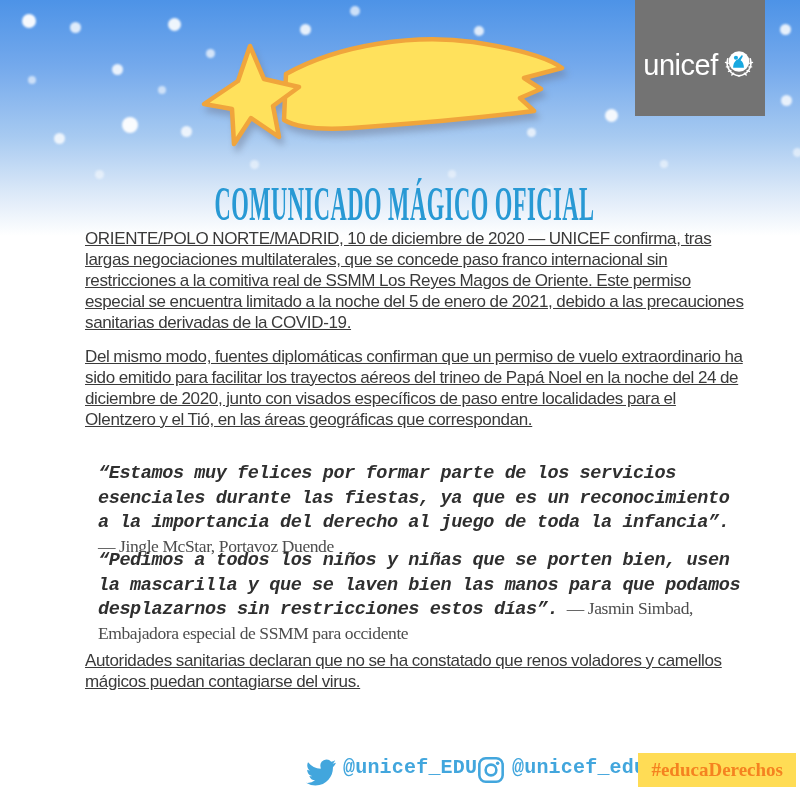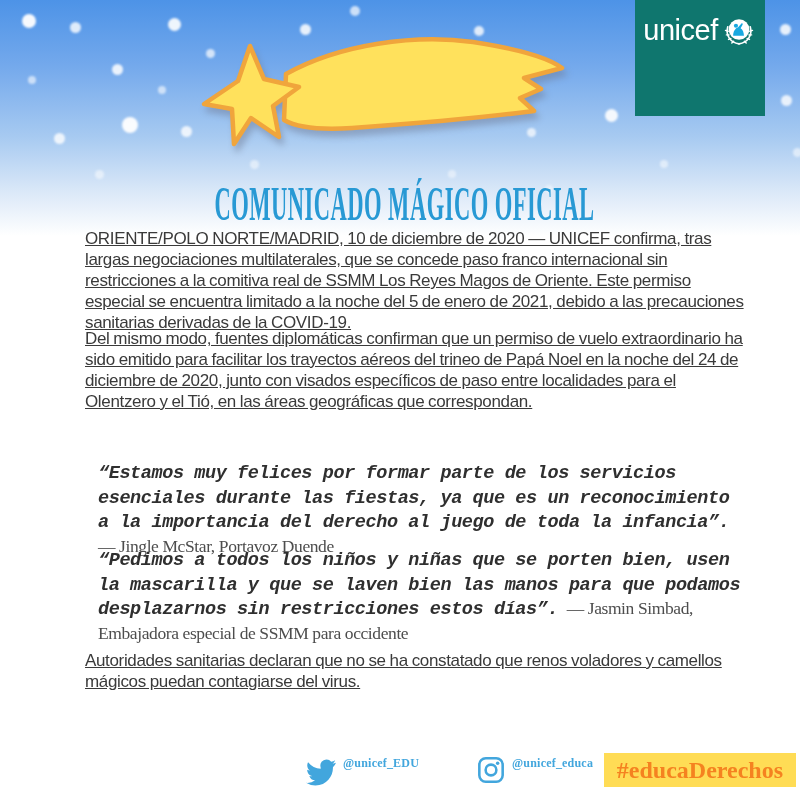--- a/index.html
+++ b/index.html
@@ -12,21 +12,21 @@
   }
   
   .sky{
     position:absolute;left:0;top:0;width:800px;height:236px;
     background:linear-gradient(180deg,#4d93e7 0%,#74a9ec 28%,#a7caf1 58%,#dcE9f8 82%,#ffffff 100%);
   }
   .dot{position:absolute;background:#fff;border-radius:50%;filter:blur(1.3px);}
   
   .unicef-box{
     position:absolute;left:635px;top:0;width:130px;height:116px;
-    background:#0f766e;display:flex;justify-content:center;gap:3px;
+    background:#737373;display:flex;align-items:center;justify-content:center;gap:3px;
   }
   .unicef-word{
     color:#fff;font-size:29px;font-weight:400;letter-spacing:-0.5px;
     font-family:"Liberation Sans",sans-serif;margin-top:14px;
   }
   .unicef-emblem{margin-top:16px;}
   
   .star-wrap{
     position:absolute;left:190px;top:30px;width:385px;height:122px;
     filter:drop-shadow(3px 6px 3px rgba(110,120,145,.45));
@@ -40,45 +40,45 @@
   .title .squeeze{display:inline-block;transform:scaleX(.47);transform-origin:50% 50%;letter-spacing:1px;}
   
   .para{
     position:absolute;left:85px;width:660px;margin:0;
     color:#3a3a3a;font-size:17px;line-height:21px;
     letter-spacing:-0.35px;word-spacing:-0.5px;
     font-family:"Liberation Sans",sans-serif;
     text-decoration:underline;
   }
   .p1{top:228px;}
-  .p2{top:328px;}
+  .p2{top:346px;}
   .p3{top:650px;}
   .quote{
     position:absolute;left:98px;width:650px;margin:0;
     font-family:"Liberation Serif",serif;
     font-size:18.5px;line-height:23.5px;letter-spacing:-0.4px;
   }
   .q1{top:461px;}
   .q2{top:548px;}
   .qtext{font-style:italic;font-weight:700;color:#2f2f2f;font-family:Liberation Mono, monospace;}
   .qattr{font-style:normal;font-weight:400;color:#4d4d4d;font-size:17.5px;}
   
   .footer{position:absolute;left:0;top:750px;width:800px;height:42px;}
   .tw-icon{position:absolute;left:306px;top:7px;}
   .tw-handle{position:absolute;left:343px;top:6px;}
   .ig-icon{position:absolute;left:477px;top:6px;}
   .ig-handle{position:absolute;left:512px;top:6px;}
   .handle{
-    font-family:Liberation Serif, serif;font-weight:700;
-    font-size:12px;color:#42a6dd;letter-spacing:0.2px;
+    font-family:Liberation Mono, monospace;font-weight:700;
+    font-size:20px;color:#42a6dd;letter-spacing:0.2px;
   }
   .badge{
     position:absolute;right:4px;top:3px;height:34px;line-height:34px;
     background:#ffdc55;color:#f58220;padding:0 13px;
-    font-family:"Liberation Serif",serif;font-weight:700;font-size:24px;
+    font-family:"Liberation Serif",serif;font-weight:700;font-size:19px;
   }
 </style>
 </head>
 <body>
 
 <div class="page">
 
   <div class="sky" id="sky">
       <div class="dot" style="left: 22px; top: 14px; width: 14px; height: 14px; opacity: 0.95;"></div>
       <div class="dot" style="left: 70px; top: 22px; width: 11px; height: 11px; opacity: 0.8;"></div>

